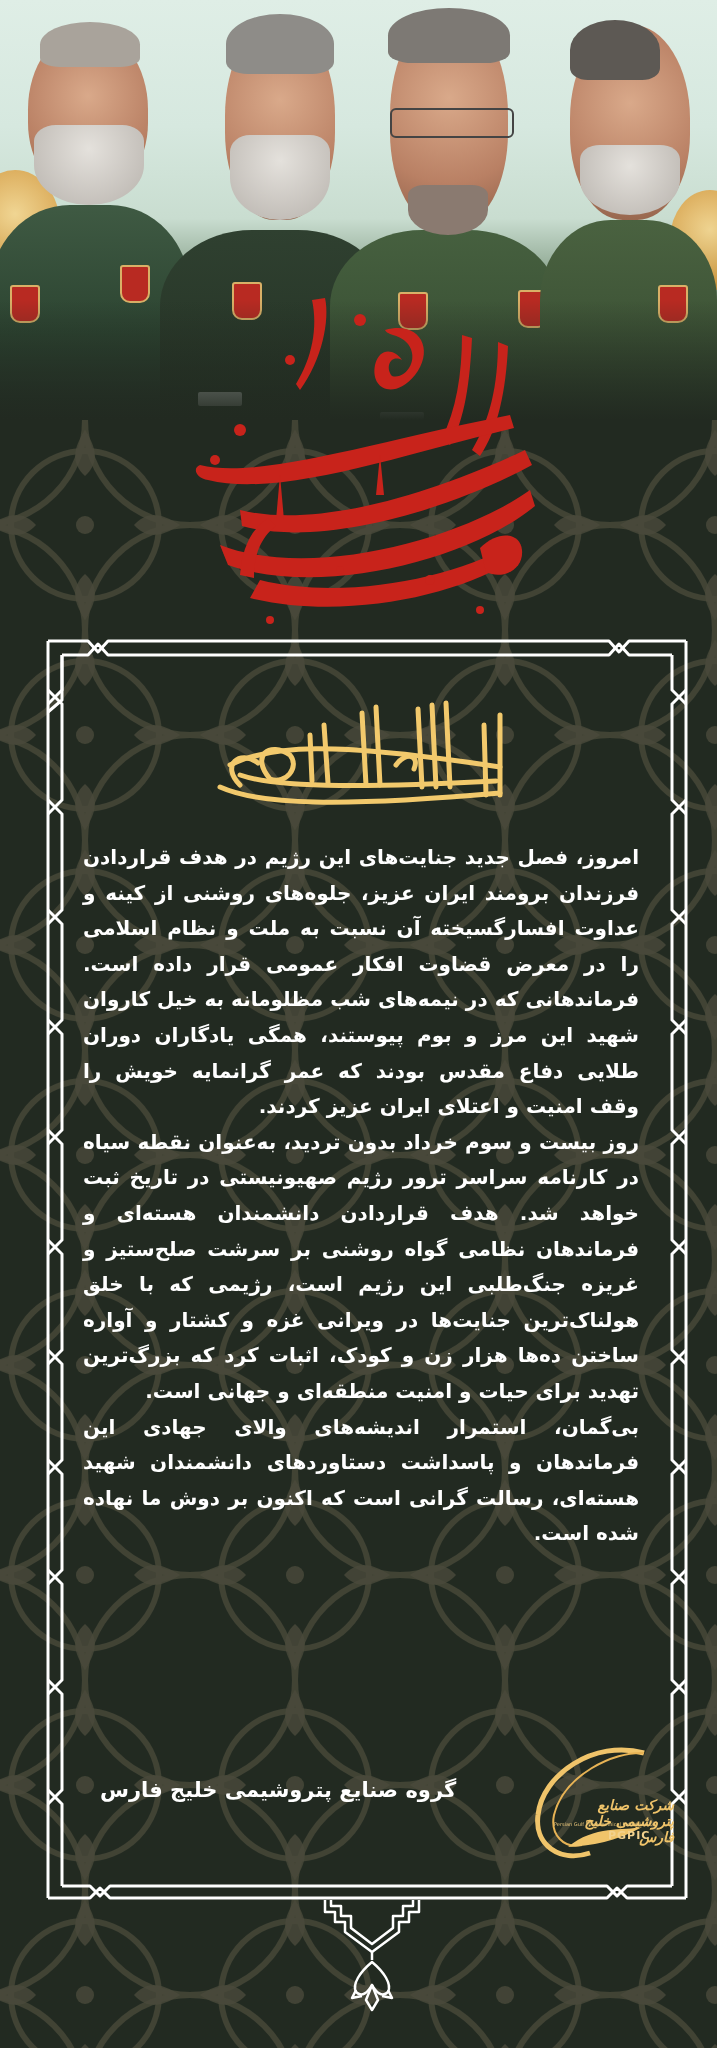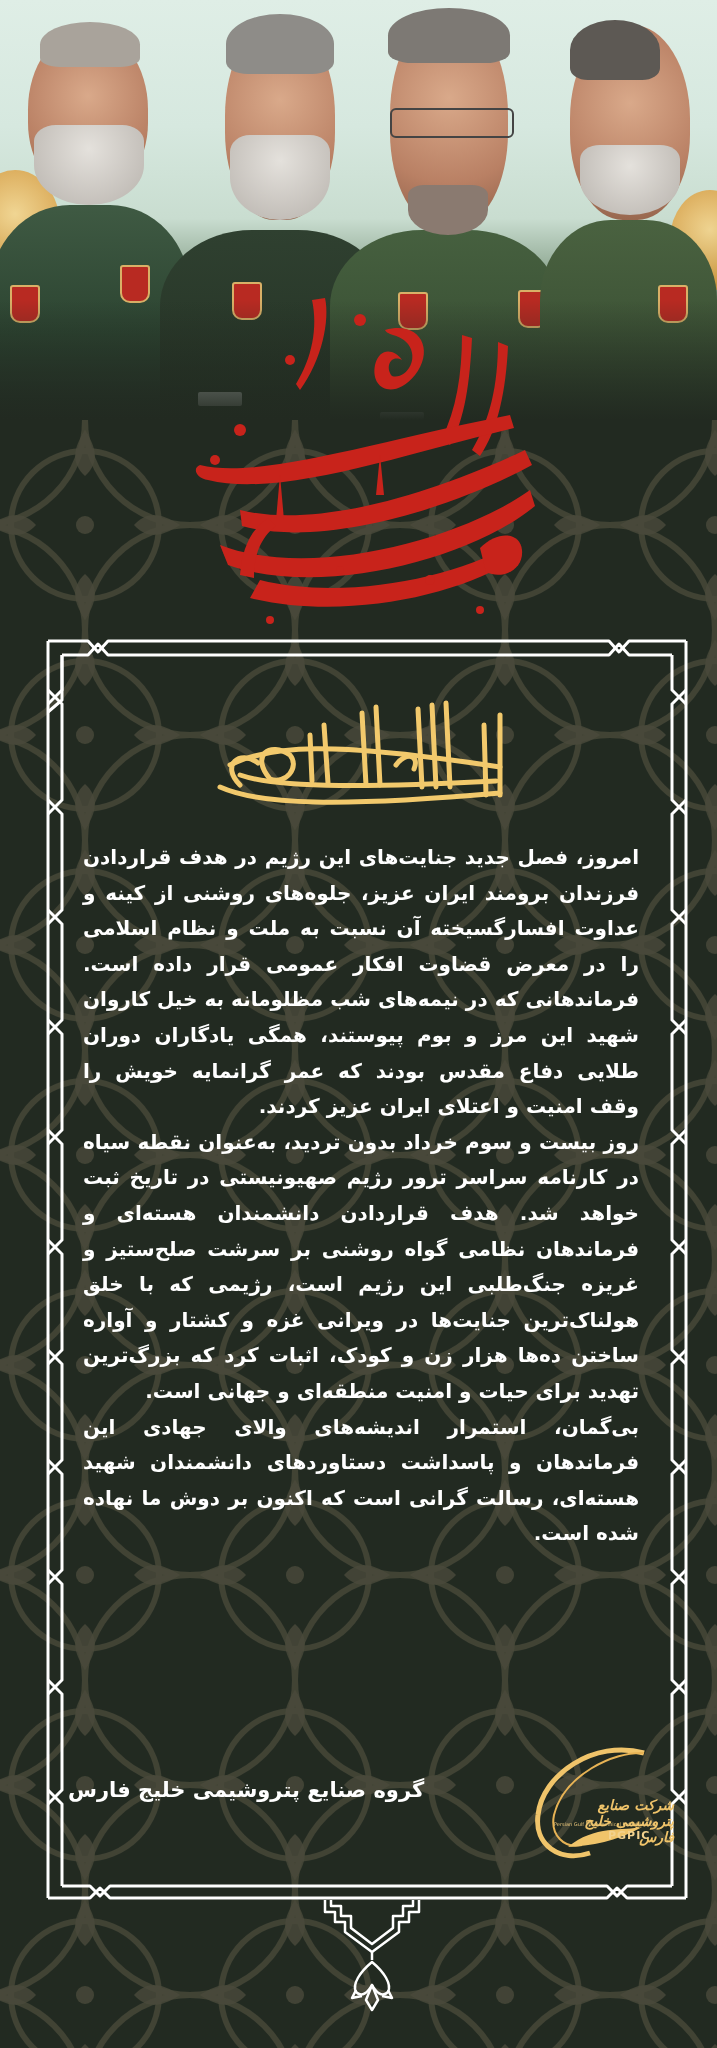--- a/index.html
+++ b/index.html
@@ -14,21 +14,21 @@
   .beard { position:absolute; border-radius:20% 20% 50% 50%; background:radial-gradient(circle at 50% 30%,#e4e1dc,#b8b3ad); }
   .uniform { position:absolute; border-radius:40% 40% 0 0; background:linear-gradient(180deg,#3f5a43,#2c4431 60%,#25362a); }
   .patch { position:absolute; width:26px; height:34px; background:#b82a22; border:2px solid #d9b067; border-radius:3px 3px 10px 10px; }
   .nametag { position:absolute; width:44px; height:14px; background:#cfd2d0; border-radius:2px; }
   .hero-fade { position:absolute; left:0; right:0; bottom:0; height:120px; background:linear-gradient(180deg,rgba(34,42,33,0),#222a21); }
   .shohada { position:absolute; left:180px; top:280px; width:360px; height:360px; }
   .frame { position:absolute; left:0; top:0; width:717px; height:2048px; pointer-events:none; }
   .bismillah { position:absolute; left:200px; top:695px; width:320px; height:125px; }
   .body-text { position:absolute; left:83px; top:840px; width:556px; direction:rtl; text-align:justify; text-align-last:right; color:#ffffff; font-size:20px; line-height:35.6px; font-weight:bold; }
   .body-text p { margin:0; }
-  .signature { position:absolute; left:68px; top:1778px; direction:rtl; color:#ffffff; font-size:21px; font-weight:bold; }
+  .signature { position:absolute; left:100px; top:1778px; direction:rtl; color:#ffffff; font-size:21px; font-weight:bold; }
   .logo { position:absolute; left:524px; top:1745px; width:150px; height:120px; }
   .logo-fa { position:absolute; left:42px; top:52px; font-size:14px; color:#f0c46a; font-family:"DejaVu Serif", serif; direction:rtl; font-style:italic;font-weight:bold; }
   .logo-en { position:absolute; left:30px; top:76px; font-size:5px; color:#e8c57a; white-space:nowrap; }
   .logo-abbr { position:absolute; left:84px; top:84px; font-size:11px; font-weight:bold; color:#f3d28e; letter-spacing:1px; }
 </style>
 </head>
 <body>
 
 <svg class="pattern" viewBox="0 0 717 2048" xmlns="http://www.w3.org/2000/svg">
   <defs>

